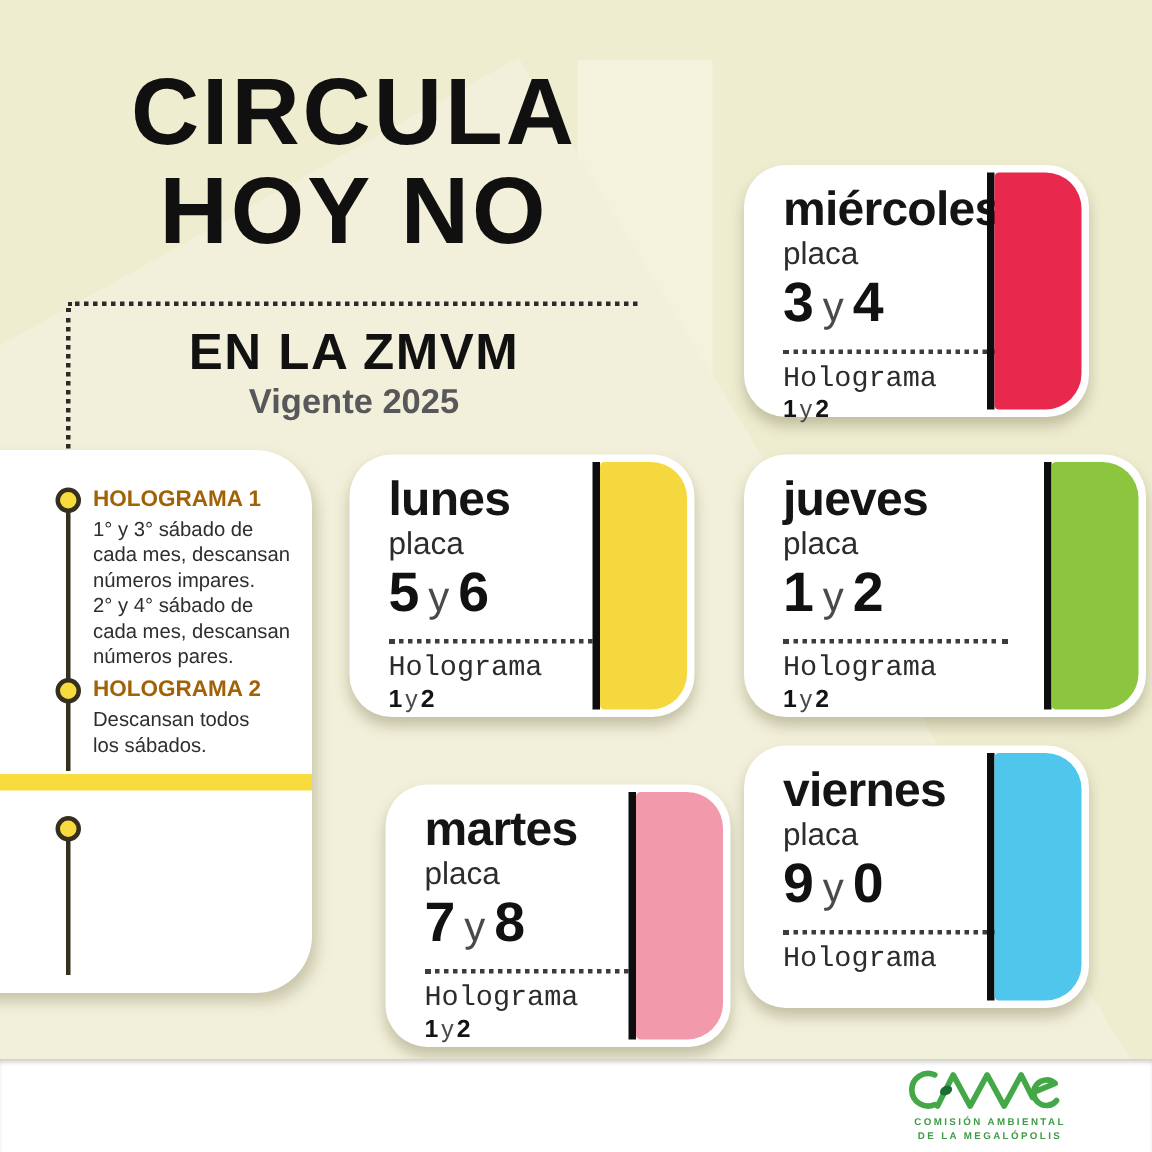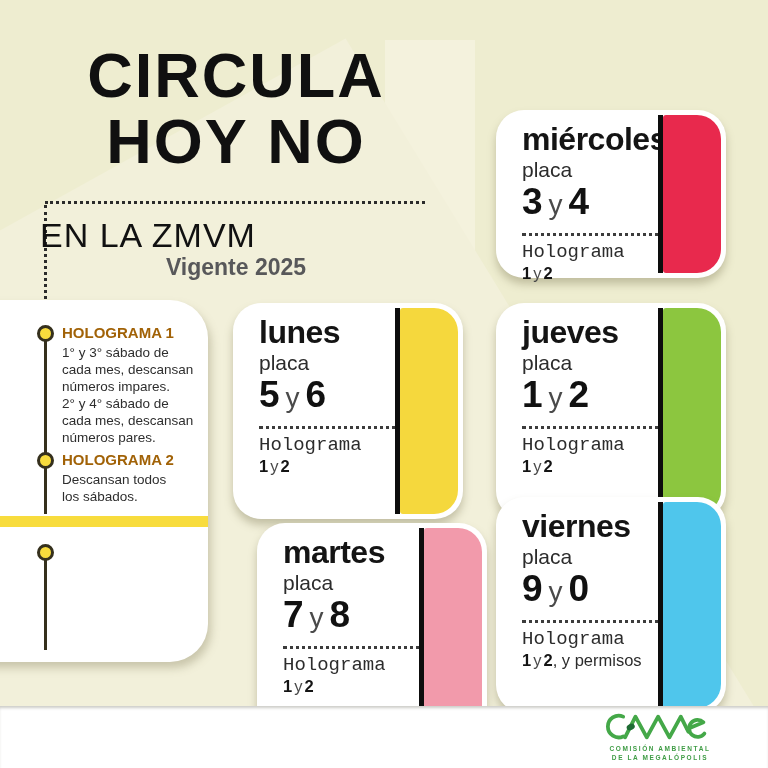--- a/index.html
+++ b/index.html
@@ -15,22 +15,22 @@
   .bg-band-b{left:393px;top:130px;width:28px;height:576px;}
   .bg-rect-title{left:385px;top:40px;width:90px;height:290px;}
   .bg-tri{left:560px;top:40px;width:208px;height:300px;background:transparent;}
   .bg-tri:before{content:"";position:absolute;inset:0;background:#f2f0da;
     clip-path:polygon(45% 5%,100% 95%,0 100%,0 30%);}
   
   .header{position:absolute;left:40px;top:42px;width:392px;text-align:center;}
   .title-line{font-size:63px;line-height:66px;font-weight:800;letter-spacing:2px;color:#101010;}
   .dotline-h{position:absolute;left:45px;top:201px;width:380px;border-top:3px dotted #2b2b2b;}
   .dotline-v{position:absolute;left:44px;top:205px;height:112px;border-left:3px dotted #2b2b2b;}
-  .subtitle{position:absolute;left:40px;top:216px;width:392px;
-    font-size:34px;font-weight:400;letter-spacing:1px;color:#111;}
+  .subtitle{position:absolute;left:40px;top:216px;width:392px;text-align:center;
+    font-size:34px;font-weight:700;letter-spacing:1px;color:#111;}
   .validity{position:absolute;left:40px;top:254px;width:392px;text-align:center;
     font-size:23px;font-weight:700;color:#58585a;}
   
   .panel{position:absolute;left:-16px;top:300px;width:224px;height:362px;background:#ffffff;
     border-radius:0 38px 38px 0;box-shadow:3px 6px 9px rgba(125,120,85,.35);}
   .ybar{position:absolute;left:-16px;top:516px;width:224px;height:11px;background:#f8dc3d;}
   .bullet{position:absolute;width:11px;height:11px;border-radius:50%;
     background:#f8dc3d;border:3px solid #35301d;box-sizing:content-box;}
   .bullet-1{left:37px;top:325px;}
   .bullet-2{left:37px;top:452px;}
@@ -39,25 +39,25 @@
   .tline-1{top:338px;height:176px;}
   .tline-2{top:558px;height:92px;}
   .sec{position:absolute;left:62px;width:146px;}
   .sec-1{top:324px;}
   .sec-2{top:451px;}
   .sec-3{top:543px;}
   .sec-h{font-size:15px;font-weight:800;color:#a16207;margin:0 0 3px 0;}
   .sec-b{font-size:13.5px;font-weight:300;color:#2e2e2e;line-height:17px;white-space:pre-line;}
   .sec-b .rich-b{font-weight:800;color:#1b1b1b;}
   
-  .card{position:absolute;width:230px;height:216px;background:#ffffff;border-radius:28px;
+  .card{position:absolute;width:230px;height:175px;background:#ffffff;border-radius:28px;
     box-shadow:0 6px 9px rgba(125,120,85,.4);}
   .card-mi{left:496px;top:110px;height:168px;}
   .card-lu{left:233px;top:303px;}
-  .card-ju{left:496px;top:303px;}
+  .card-ju{left:496px;top:303px;padding-left:38px;}
   .card-ma{left:233px;top:523px;margin-left:24px;}
   .card-vi{left:496px;top:497px;}
   .stripe{position:absolute;right:5px;top:5px;bottom:5px;width:58px;
     border-radius:3px 24px 24px 3px;}
   .stripe-line{position:absolute;right:63px;top:5px;bottom:5px;width:5px;background:#0d0d0d;}
   .card-body{position:absolute;left:26px;top:11px;right:74px;}
   .day{font-size:32px;font-weight:800;letter-spacing:-0.5px;color:#141414;line-height:36px;}
   .placa{font-size:21px;font-weight:300;color:#2c2c2c;line-height:24px;margin-top:1px;}
   .plates{font-size:37px;font-weight:800;color:#111;line-height:40px;}
   .plates .conj{font-size:28px;font-weight:300;color:#4a4a4a;margin:0 6px;}
@@ -167,21 +167,20 @@
   <div class="stripe" style="background: rgb(242, 154, 171);"></div>
 </div>
 
 <div class="card card-vi">
   <div class="card-body">
     <div class="day">viernes</div>
     <div class="placa">placa</div>
     <div class="plates"><span class="num">9</span><span class="conj">y</span><span class="num">0</span></div>
     <div class="dots"></div>
     <div class="holo">Holograma</div>
-    <div class="holoval"><span>1</span><span class="hconj">y</span><span>2</span><span class="hsuffix">, y permisos</span></div>
   </div>
   <div class="stripe-line"></div>
   <div class="stripe" style="background: rgb(79, 198, 236);"></div>
 </div>
 
 <div class="footer"></div>
 <div class="logo-block">
   <svg class="logo-svg" width="126" height="34" viewBox="0 0 130 36" fill="none" aria-label="CAMe">
     <path d="M26 7 A11.5 11.5 0 1 0 26 28" stroke="#44a848" stroke-width="4" stroke-linecap="round"></path>
     <polyline points="28,29 39,7 51,29 63,7 75,29 87,7 95,23" stroke="#44a848" stroke-width="4" stroke-linecap="round" stroke-linejoin="round" fill="none"></polyline>

